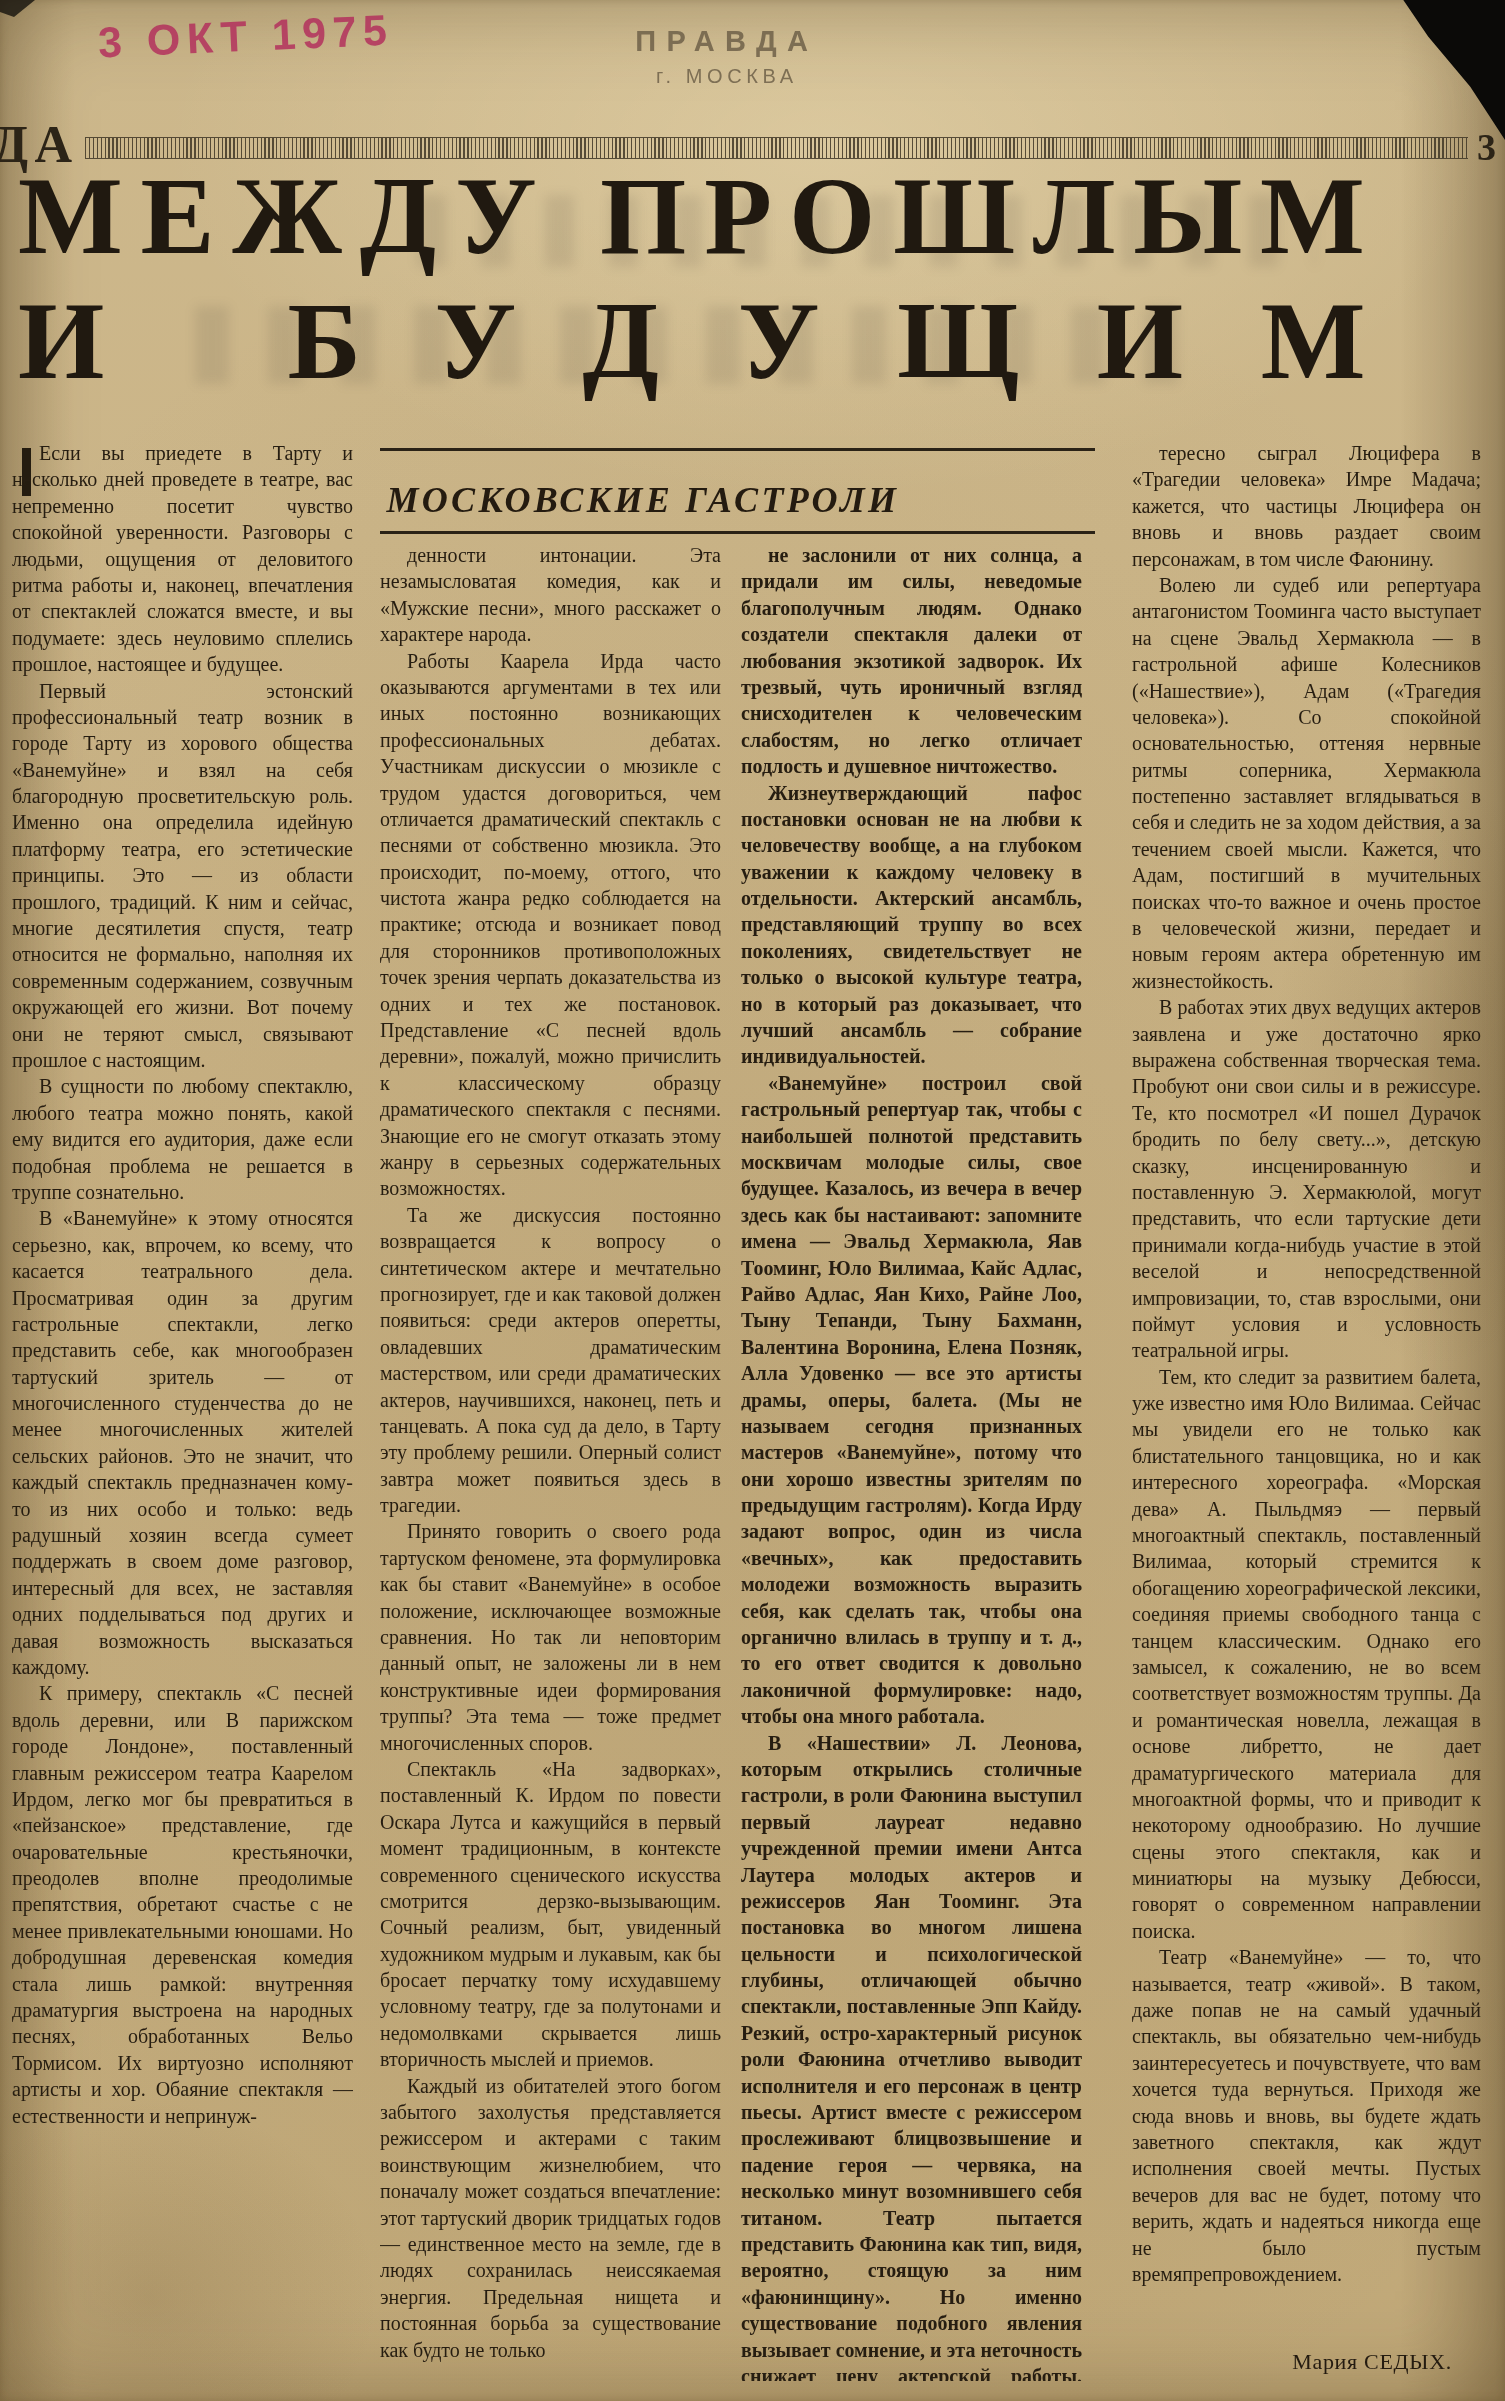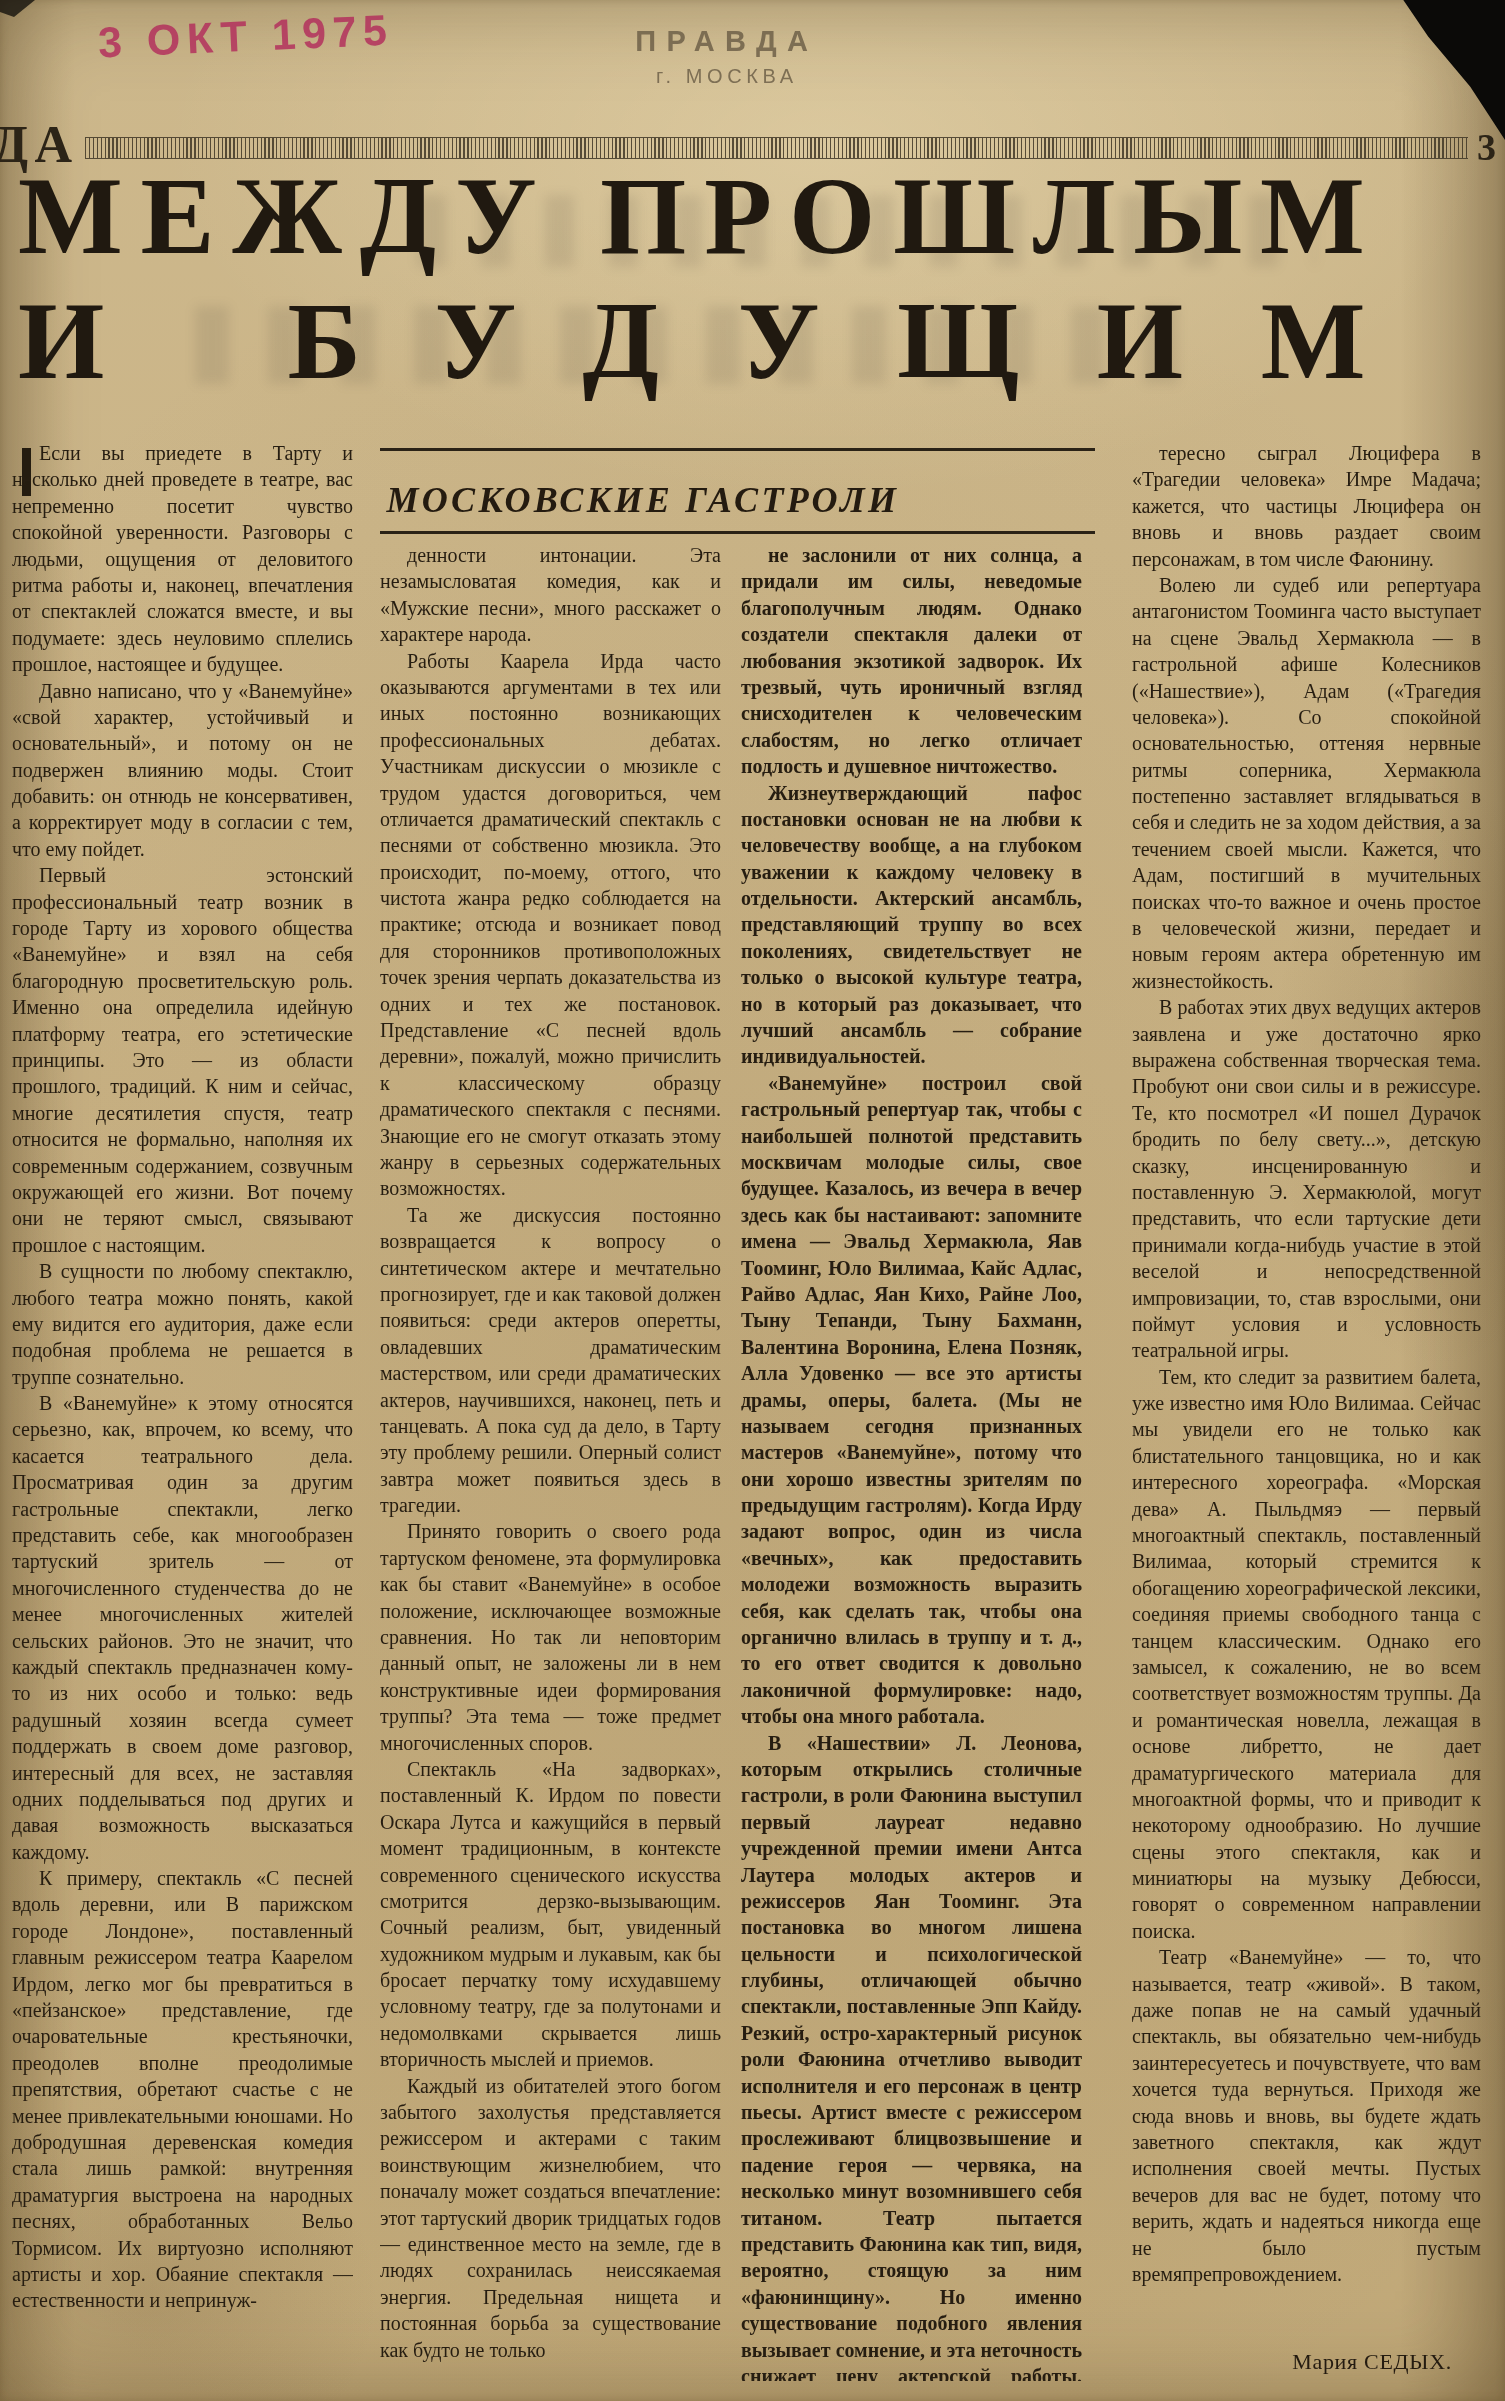--- a/index.html
+++ b/index.html
@@ -167,21 +167,20 @@
     <div class="hl2">И БУДУЩИМ</div>
   </div>
 
   <div class="kicker-box">
     <div class="kicker-text">МОСКОВСКИЕ ГАСТРОЛИ</div>
   </div>
 
   <div class="lead-bar"></div>
   <div class="col col1">
       <p>Если вы приедете в Тарту и несколько дней проведете в театре, вас непременно посетит чувство спокойной уверенности. Разговоры с людьми, ощущения от деловитого ритма работы и, наконец, впечатления от спектаклей сложатся вместе, и вы подумаете: здесь неуловимо сплелись прошлое, настоящее и будущее.</p>
-      <p>Давно написано, что у «Ванемуйне» «свой характер, устойчивый и основательный», и потому он не подвержен влиянию моды. Стоит добавить: он отнюдь не консервативен, а корректирует моду в согласии с тем, что ему пойдет.</p>
       <p>Первый эстонский профессиональный театр возник в городе Тарту из хорового общества «Ванемуйне» и взял на себя благородную просветительскую роль. Именно она определила идейную платформу театра, его эстетические принципы. Это — из области прошлого, традиций. К ним и сейчас, многие десятилетия спустя, театр относится не формально, наполняя их современным содержанием, созвучным окружающей его жизни. Вот почему они не теряют смысл, связывают прошлое с настоящим.</p>
       <p>В сущности по любому спектаклю, любого театра можно понять, какой ему видится его аудитория, даже если подобная проблема не решается в труппе сознательно.</p>
       <p>В «Ванемуйне» к этому относятся серьезно, как, впрочем, ко всему, что касается театрального дела. Просматривая один за другим гастрольные спектакли, легко представить себе, как многообразен тартуский зритель — от многочисленного студенчества до не менее многочисленных жителей сельских районов. Это не значит, что каждый спектакль предназначен кому-то из них особо и только: ведь радушный хозяин всегда сумеет поддержать в своем доме разговор, интересный для всех, не заставляя одних подделываться под других и давая возможность высказаться каждому.</p>
       <p>К примеру, спектакль «С песней вдоль деревни, или В парижском городе Лондоне», поставленный главным режиссером театра Каарелом Ирдом, легко мог бы превратиться в «пейзанское» представление, где очаровательные крестьяночки, преодолев вполне преодолимые препятствия, обретают счастье с не менее привлекательными юношами. Но добродушная деревенская комедия стала лишь рамкой: внутренняя драматургия выстроена на народных песнях, обработанных Вельо Тормисом. Их виртуозно исполняют артисты и хор. Обаяние спектакля — естественности и непринуж-</p>
     </div>
   <div class="col col2">
       <p>денности интонации. Эта незамысловатая комедия, как и «Мужские песни», много расскажет о характере народа.</p>
       <p>Работы Каарела Ирда часто оказываются аргументами в тех или иных постоянно возникающих профессиональных дебатах. Участникам дискуссии о мюзикле с трудом удастся договориться, чем отличается драматический спектакль с песнями от собственно мюзикла. Это происходит, по-моему, оттого, что чистота жанра редко соблюдается на практике; отсюда и возникает повод для сторонников противоположных точек зрения черпать доказательства из одних и тех же постановок. Представление «С песней вдоль деревни», пожалуй, можно причислить к классическому образцу драматического спектакля с песнями. Знающие его не смогут отказать этому жанру в серьезных содержательных возможностях.</p>
       <p>Та же дискуссия постоянно возвращается к вопросу о синтетическом актере и мечтательно прогнозирует, где и как таковой должен появиться: среди актеров оперетты, овладевших драматическим мастерством, или среди драматических актеров, научившихся, наконец, петь и танцевать. А пока суд да дело, в Тарту эту проблему решили. Оперный солист завтра может появиться здесь в трагедии.</p>
       <p>Принято говорить о своего рода тартуском феномене, эта формулировка как бы ставит «Ванемуйне» в особое положение, исключающее возможные сравнения. Но так ли неповторим данный опыт, не заложены ли в нем конструктивные идеи формирования труппы? Эта тема — тоже предмет многочисленных споров.</p>

